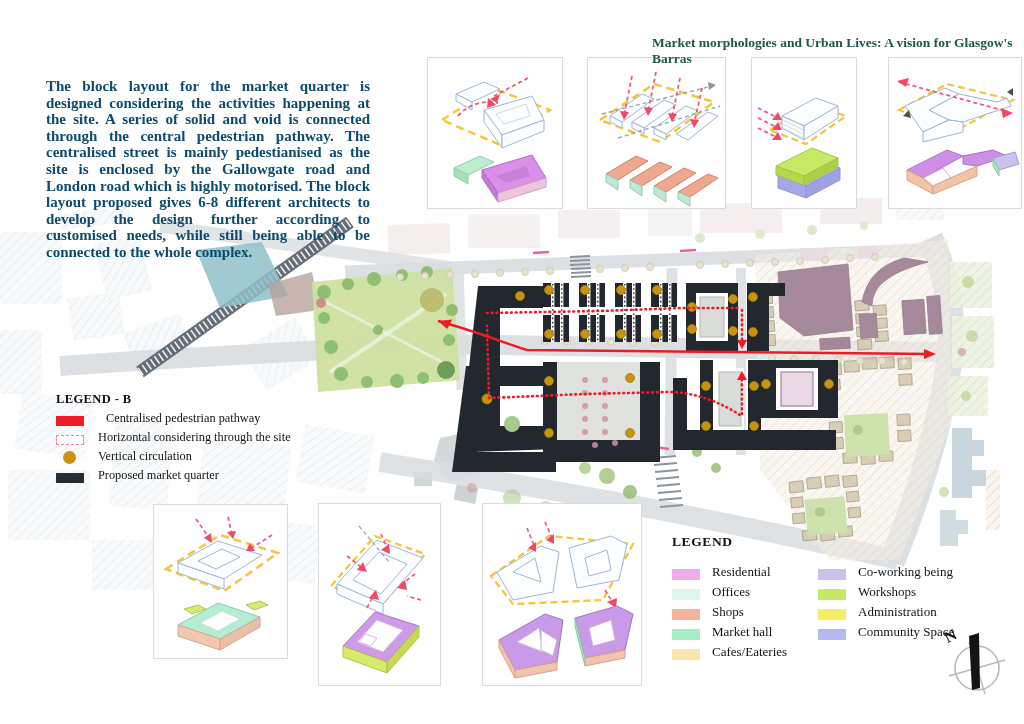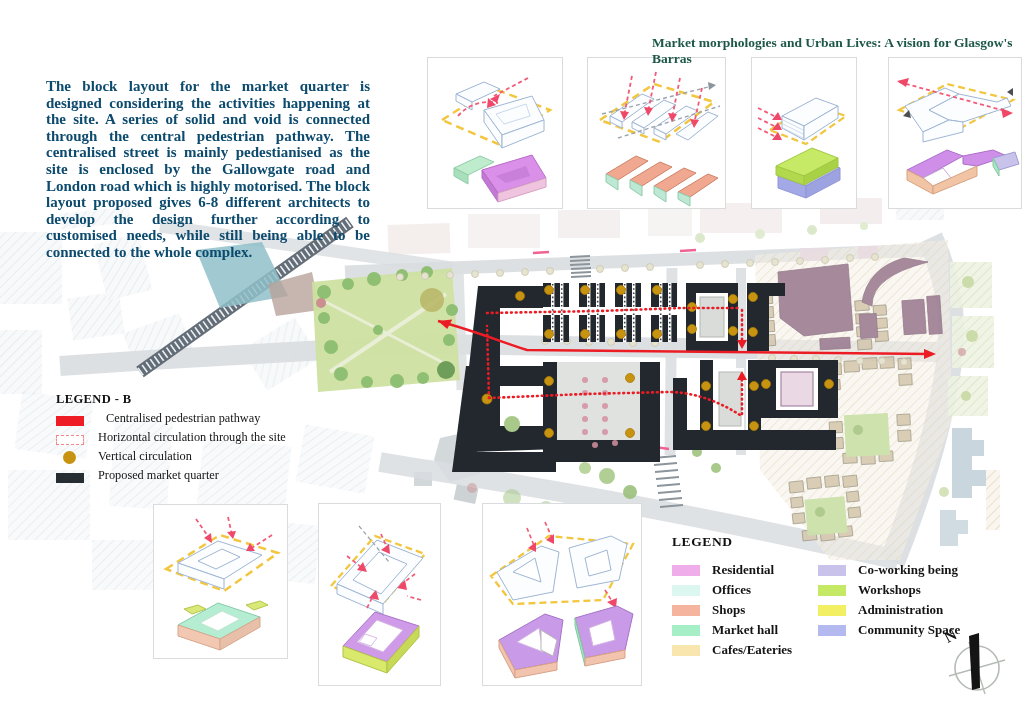--- a/index.html
+++ b/index.html
@@ -24,21 +24,21 @@
   .lbsw{width:28px;height:10px;margin-right:14px;flex:none;}
   .lbsw.dotted{background:#fff !important;border:1.5px dashed #f3868a;height:8px;width:26px;}
   .lbsw.dot{width:13px;height:13px;border-radius:50%;margin-left:7px;margin-right:22px;}
   .lbl{font-size:12.3px;color:#141414;white-space:nowrap;}
   
   .legendM{position:absolute;left:660px;top:534px;width:340px;z-index:6;}
   .legendM .lmt{font-size:13.5px;font-weight:bold;color:#111;letter-spacing:.6px;margin-left:12px;}
   .lmcols{display:flex;margin-top:10px;}
   .lmcol{width:146px;}
   .lmcol+.lmcol{width:190px;}
-  .lmrow{display:flex;align-items:center;height:20px;font-weight:bold;}
+  .lmrow{display:flex;align-items:flex-end;height:20px;}
   .lmsw{width:28px;height:11px;margin:0 12px;flex:none;}
   .lml{font-size:13px;color:#141414;white-space:nowrap;}
   .compass{position:absolute;left:933px;top:612px;z-index:6;}
 </style>
 </head>
 <body>
 
 <div class="page">
 
   <svg class="layer" width="1024" height="724" viewBox="0 0 1024 724" aria-hidden="true">
@@ -646,21 +646,21 @@
   </div>
 
   <div class="legendB">
     <div class="lbt">LEGEND - B</div>
     <div class="lbrow">
       <span class="lbsw" style="background: rgb(238, 28, 36);"></span>
       <span class="lbl" style="margin-left:8px">Centralised pedestrian pathway</span>
     </div>
     <div class="lbrow">
       <span class="lbsw dotted"></span>
-      <span class="lbl">Horizontal circulation through the site</span>
+      <span class="lbl">Horizontal considering through the site</span>
     </div>
     <div class="lbrow">
       <span class="lbsw dot" style="background: rgb(199, 147, 16);"></span>
       <span class="lbl">Vertical circulation</span>
     </div>
     <div class="lbrow">
       <span class="lbsw" style="background: rgb(38, 45, 51);"></span>
       <span class="lbl">Proposed market quarter</span>
     </div>
   </div>

